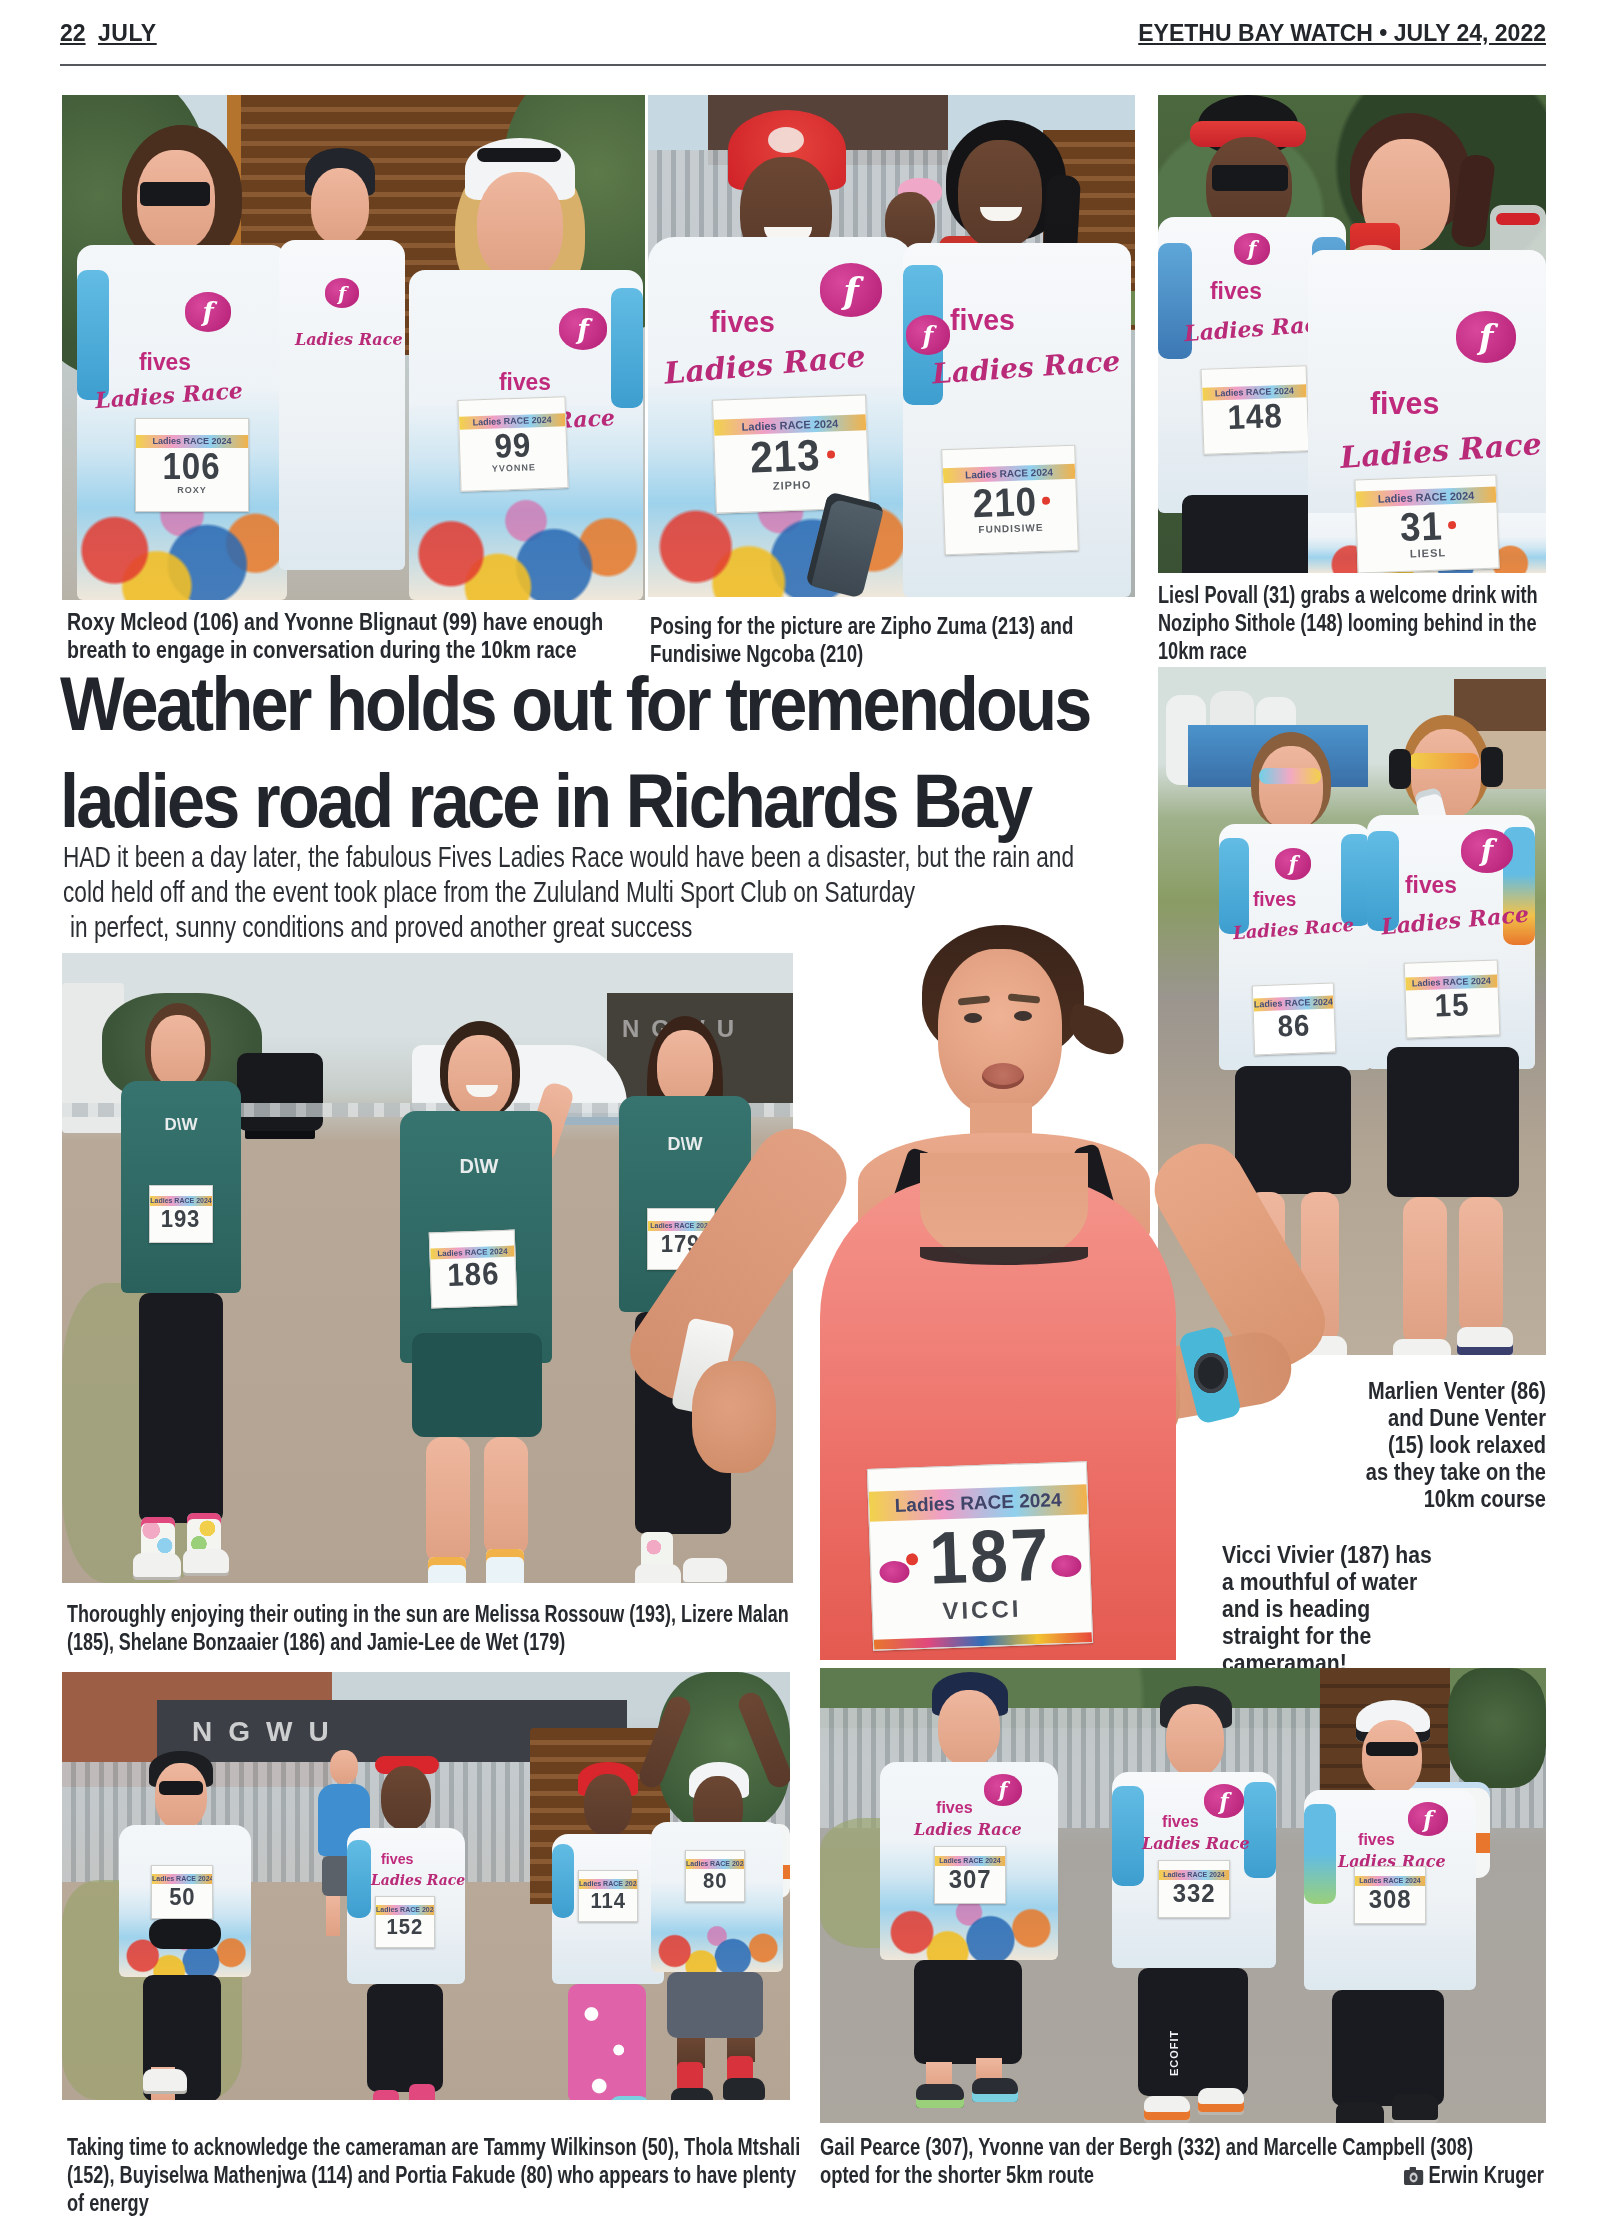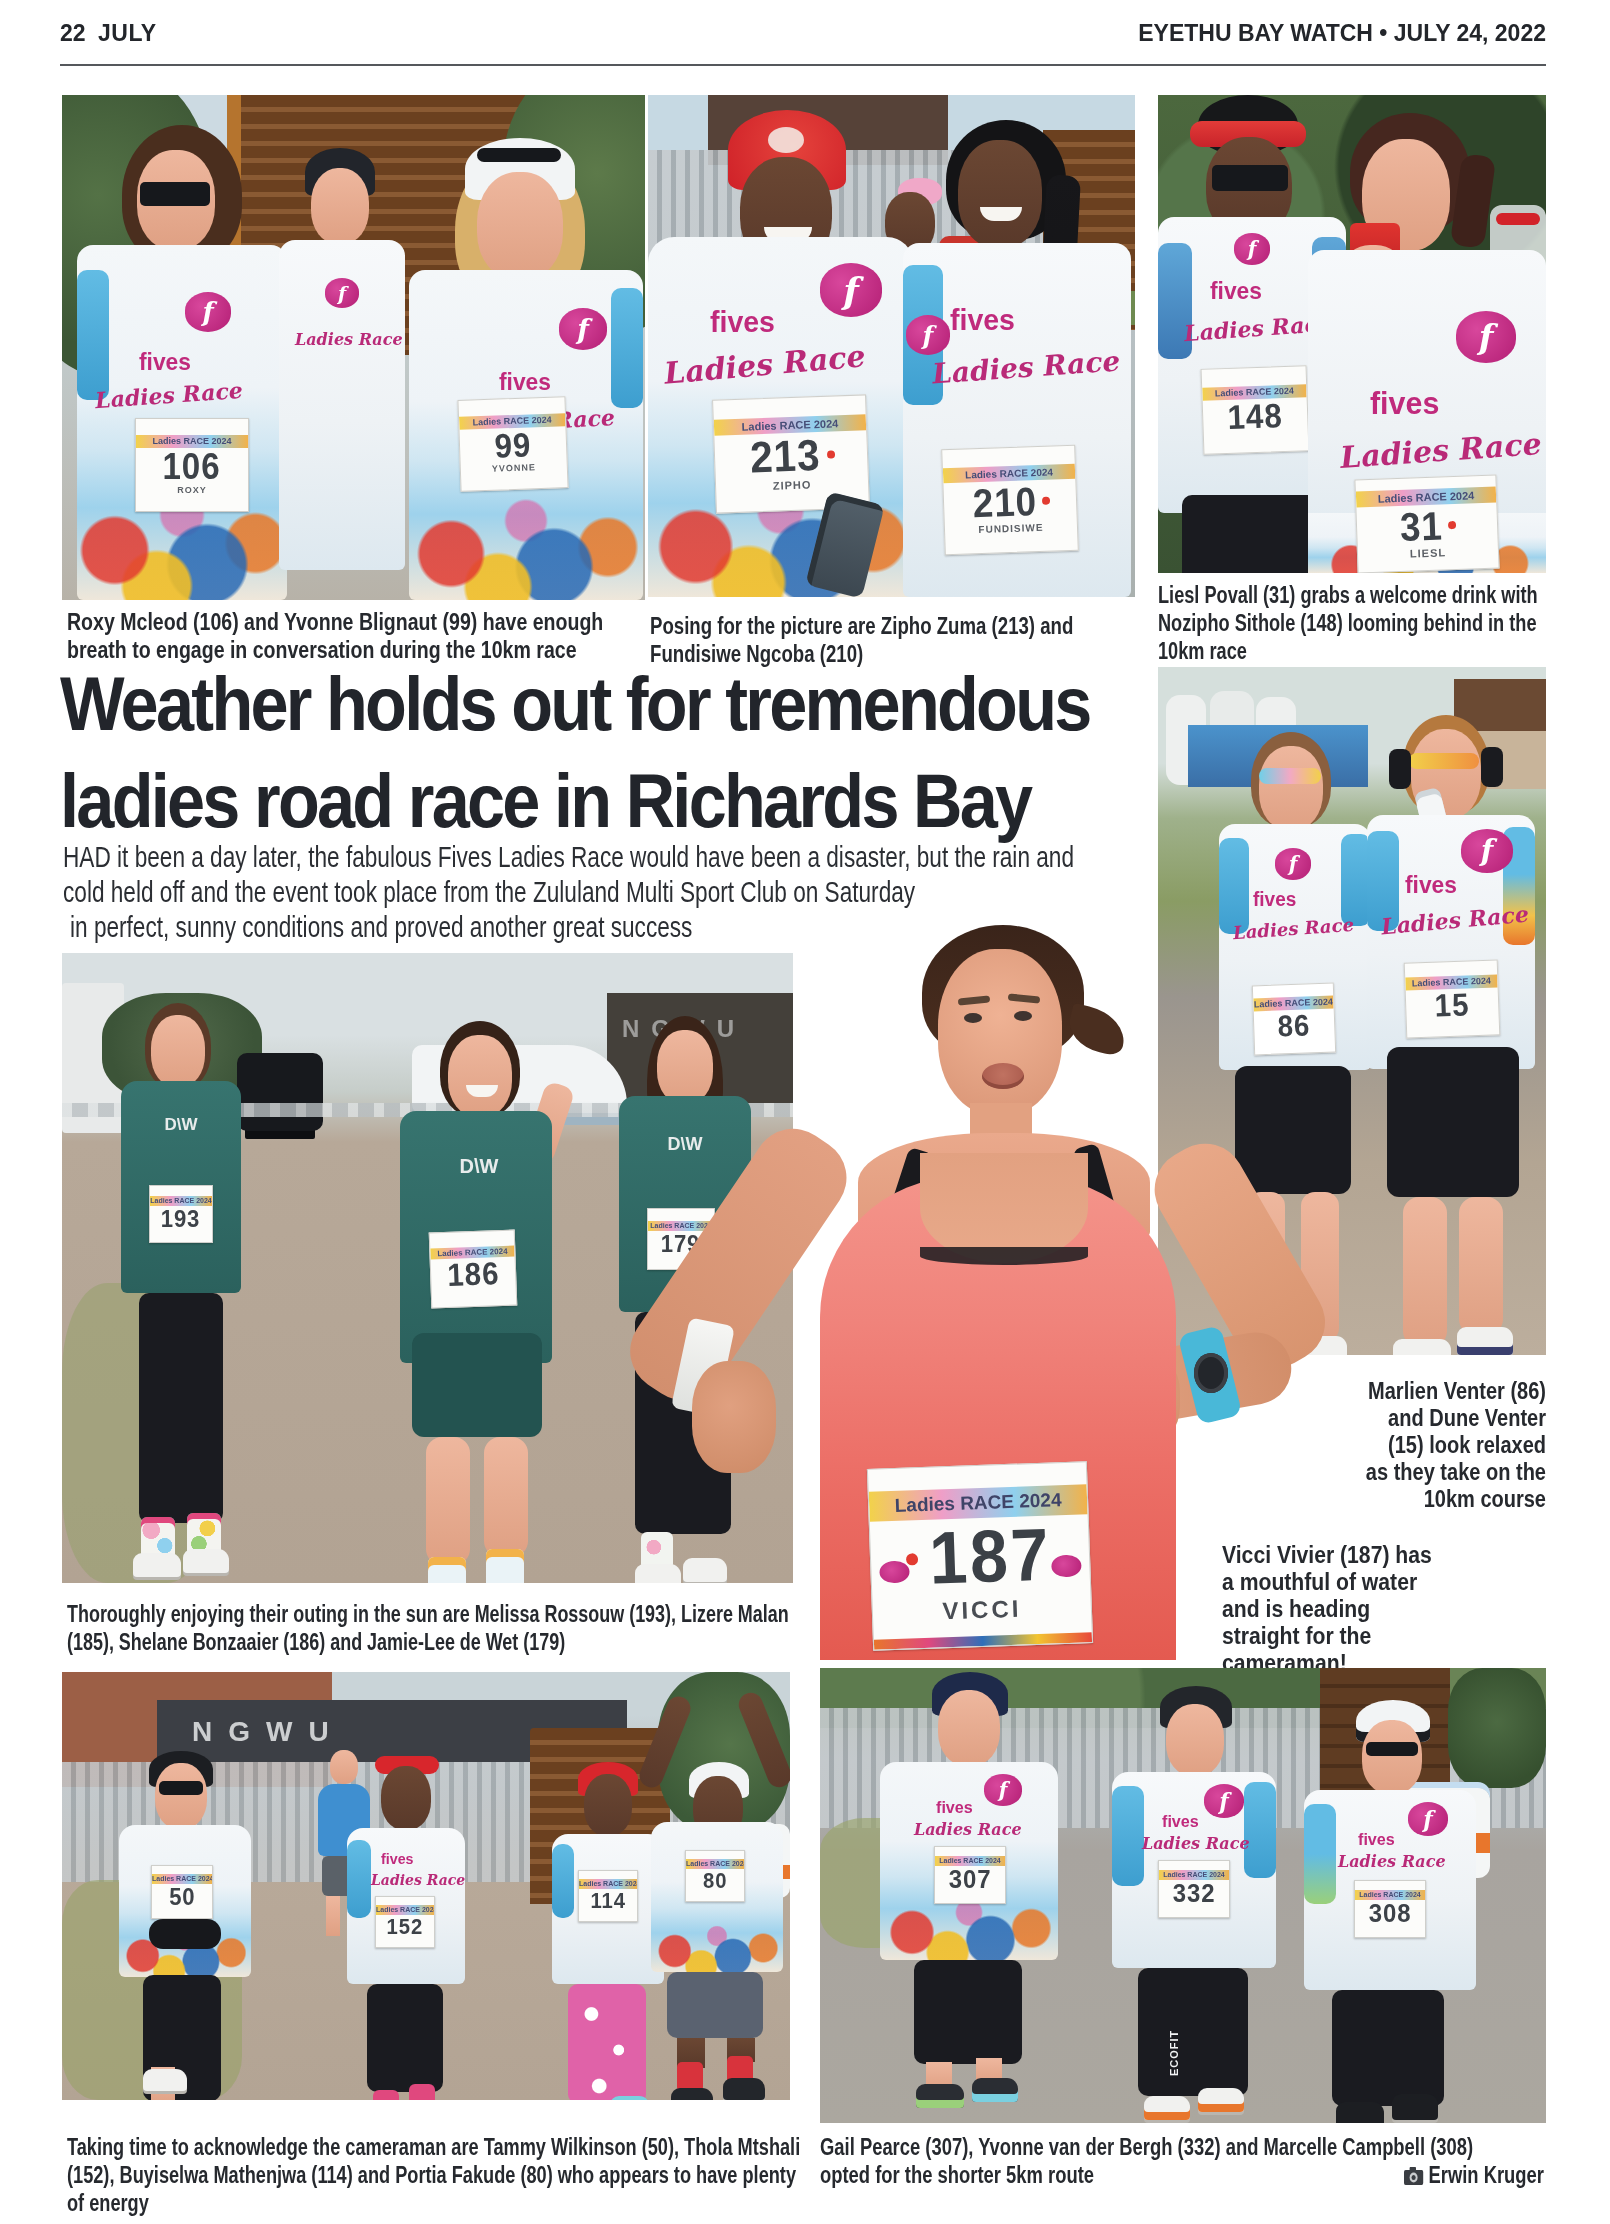--- a/index.html
+++ b/index.html
@@ -2,21 +2,21 @@
 <html><head>
 <meta charset="utf-8">
 <style>
   html,body{margin:0;padding:0;background:#fff;}
   body{width:1610px;height:2224px;position:relative;font-family:"Liberation Sans",sans-serif;overflow:hidden;}
   .abs{position:absolute;}
   .photo{position:absolute;overflow:hidden;background:#dfe6ea;}
   .cap{position:absolute;font-weight:bold;font-size:23px;line-height:28px;color:#26292e;transform-origin:left top;}
   .h1line{position:absolute;font-weight:bold;color:#22252b;font-size:76px;line-height:97px;letter-spacing:-3px;transform:scaleX(.9);transform-origin:left top;white-space:nowrap;}
   .sf{position:absolute;font-size:29px;line-height:35px;color:#2b2e33;transform:scaleX(.78);transform-origin:left top;white-space:nowrap;}
-  .hdr{position:absolute;top:20px;font-weight:bold;font-size:23px;color:#23262b;}
+  .hdr{position:absolute;top:20px;font-weight:bold;font-size:23px;color:#23262b;text-decoration:underline;}
   .rule{position:absolute;left:60px;top:64px;width:1486px;height:2px;background:#55585c;}
   
   .bgp{position:absolute;}
   .pe{position:absolute;}
   .head{position:absolute;border-radius:46% 46% 44% 44%;}
   .skinL{background:linear-gradient(180deg,#eeb79e,#dfa083);}
   .skinD{background:linear-gradient(180deg,#6b4733,#59392a);}
   .hair{position:absolute;border-radius:50% 50% 42% 42%;}
   .capv{position:absolute;border-radius:55% 55% 14% 14%;}
   .sgl{position:absolute;background:#16181c;border-radius:5px;}
@@ -530,21 +530,21 @@
     <div class="capv" style="left:56px;top:2px;width:74px;height:42px;background:#f2f4f5;box-shadow:inset 0 -10px 0 #1c1e22;"></div>
     <div class="head skinL" style="left:62px;top:22px;width:60px;height:74px;"></div>
     <div class="sgl" style="left:66px;top:44px;width:52px;height:14px;"></div>
     <div class="tee whitet" style="left:4px;top:92px;width:172px;height:200px;"></div>
     <div class="slvC" style="left:4px;top:106px;width:32px;height:100px;background:linear-gradient(180deg,#62bce4 50%,#9ad07a);"></div>
     <div class="flogo" style="left:108px;top:104px;width:40px;height:34px;font-size:22px;">
         <span>f</span>
       </div>
     <div class="fv" style="left:58px;top:132px;font-size:17px;">fives</div>
     <div class="script" style="left:38px;top:154px;font-size:16px;">Ladies Race</div>
-    <div class="bib" style="left:54px;top:182px;width:70px;height:56px;">
+    <div class="bib" style="left:54px;top:168px;width:70px;height:56px;">
       <div class="bibh" style="font-size:7px;line-height:10px;">Ladies RACE 2024</div>
       <div class="bibn" style="font-size:26px;">308</div>
     </div>
     <div class="legs" style="left:32px;top:292px;width:112px;height:116px;"></div>
     <div class="shoe" style="left:36px;top:404px;width:48px;height:26px;background:#1c1e22;"></div>
     <div class="shoe" style="left:92px;top:396px;width:46px;height:26px;background:#1c1e22;"></div>
   </div>
 </div>
 
 <div class="cap" style="left:67px;top:2133px;width:930px;transform:scaleX(.79);">Taking time to acknowledge the cameraman are Tammy Wilkinson (50), Thola Mtshali (152), Buyiselwa Mathenjwa (114) and Portia Fakude (80) who appears to have plenty of energy</div>

